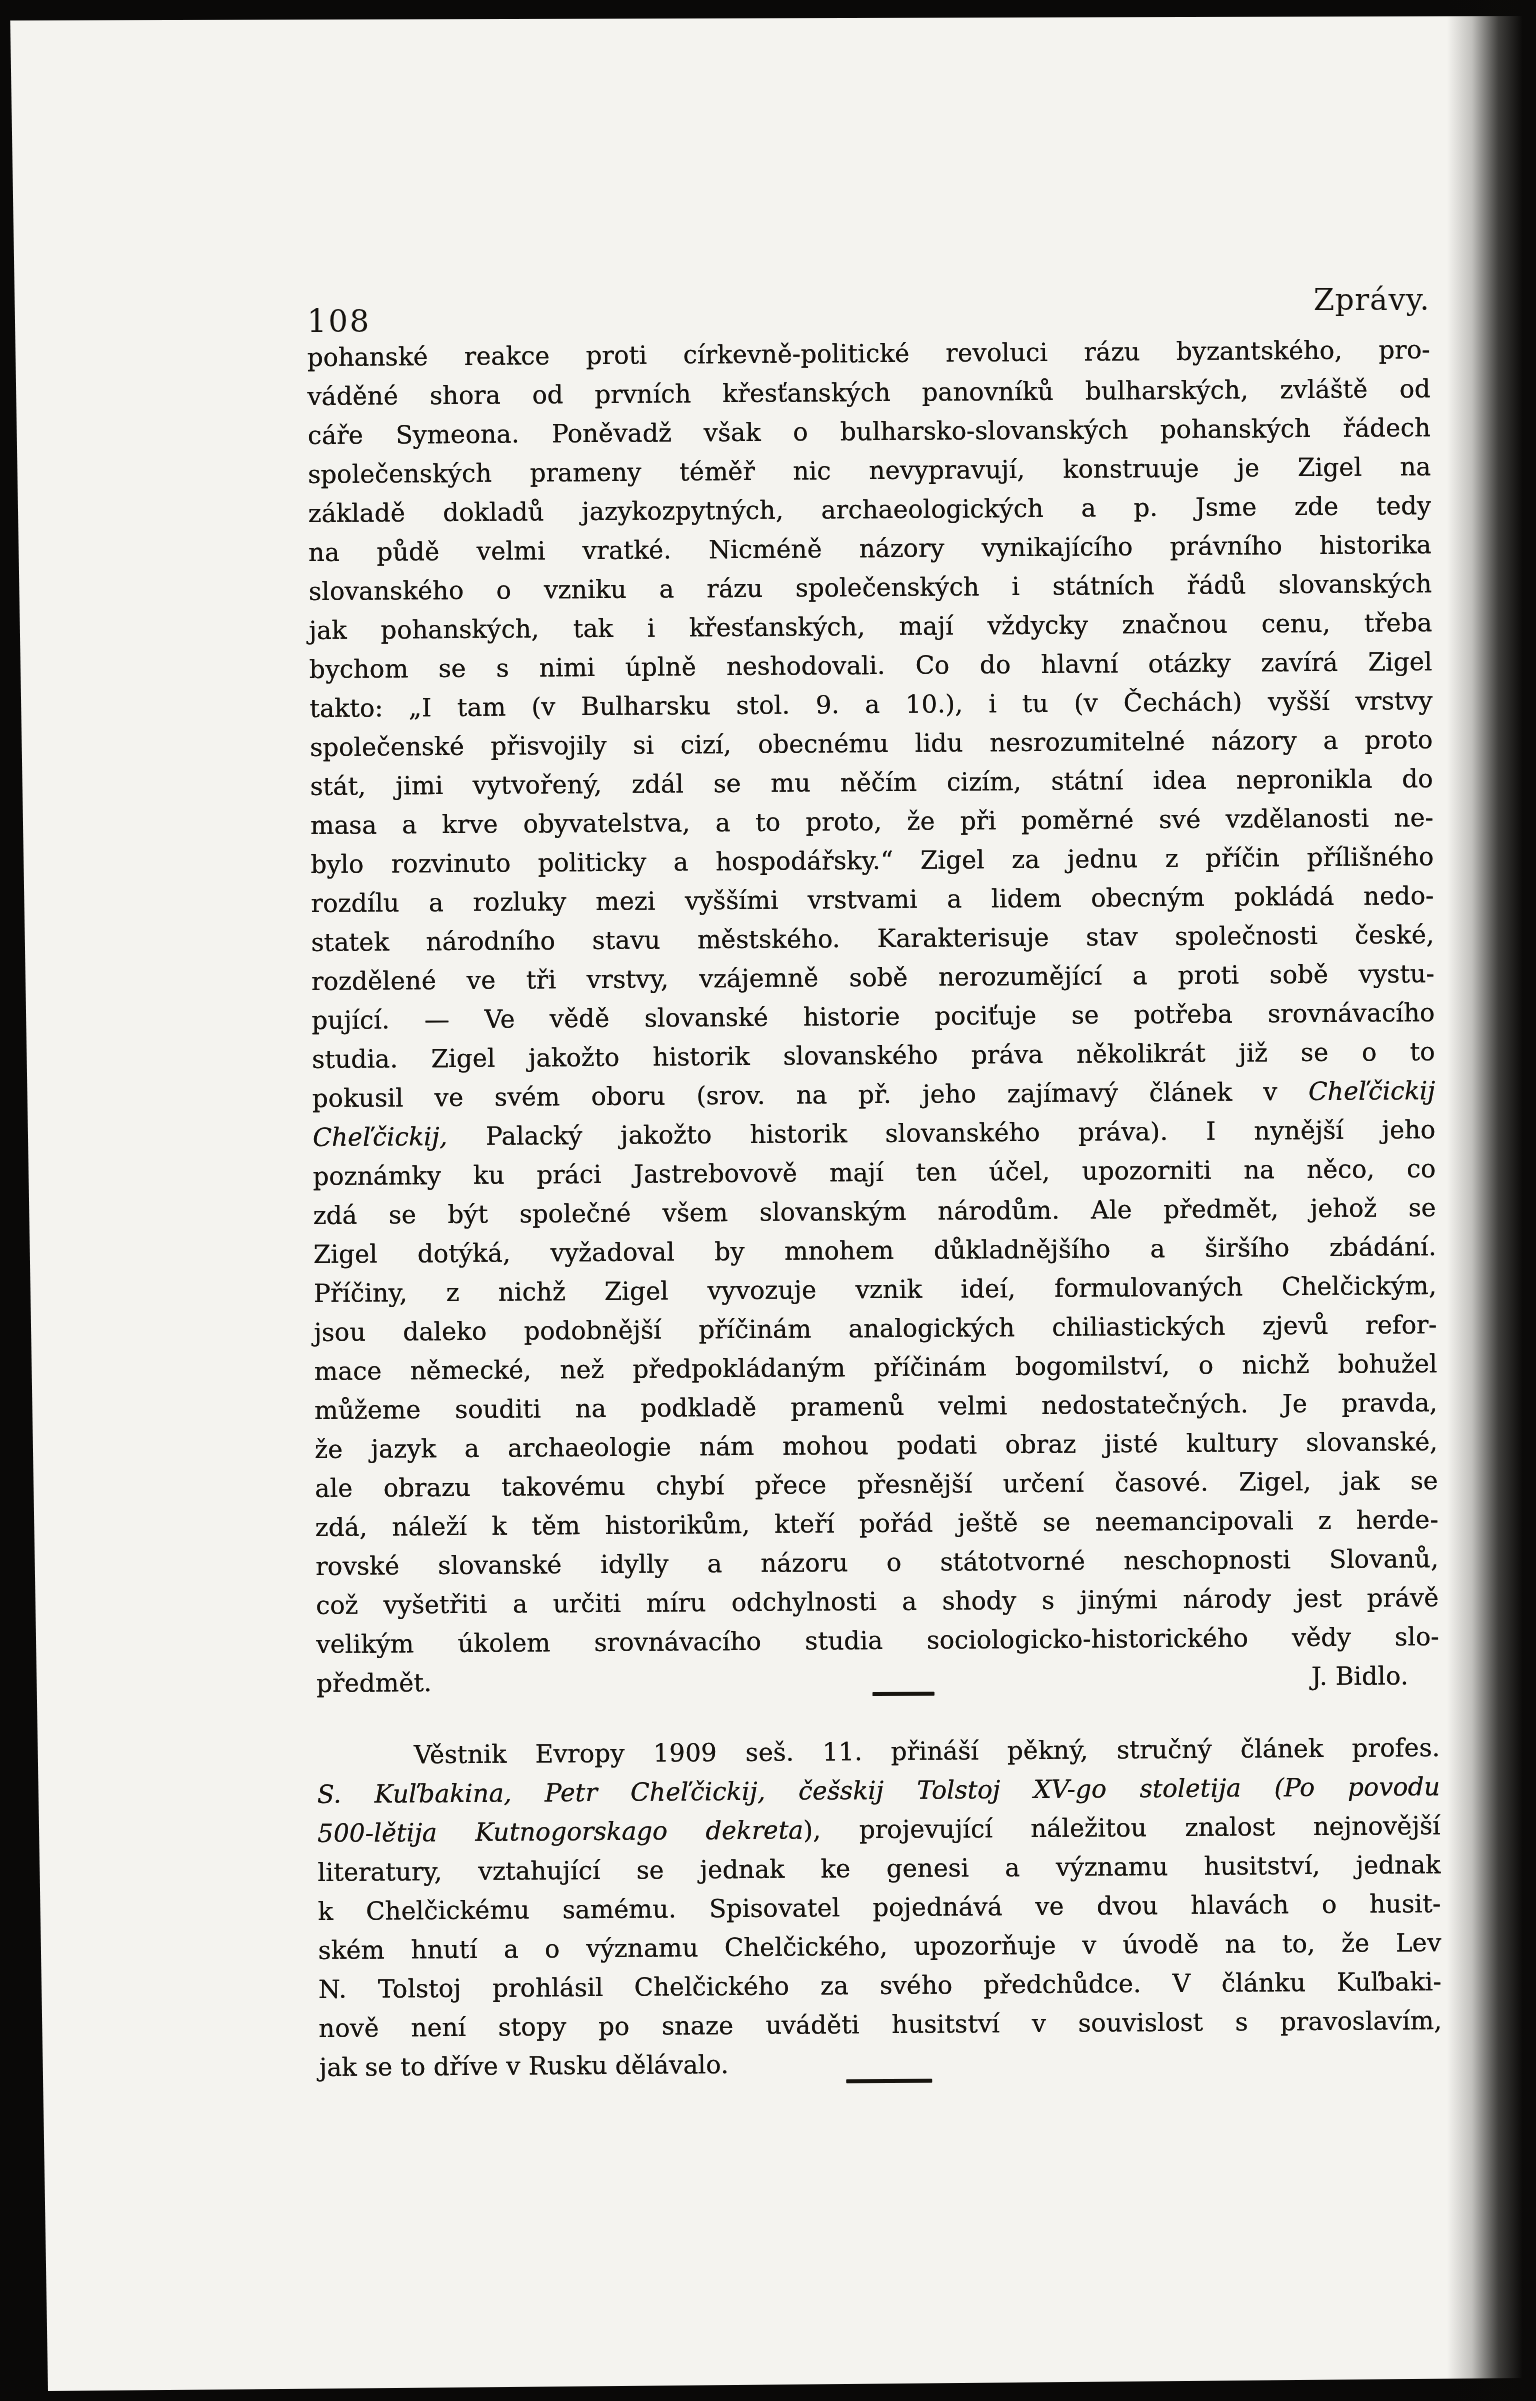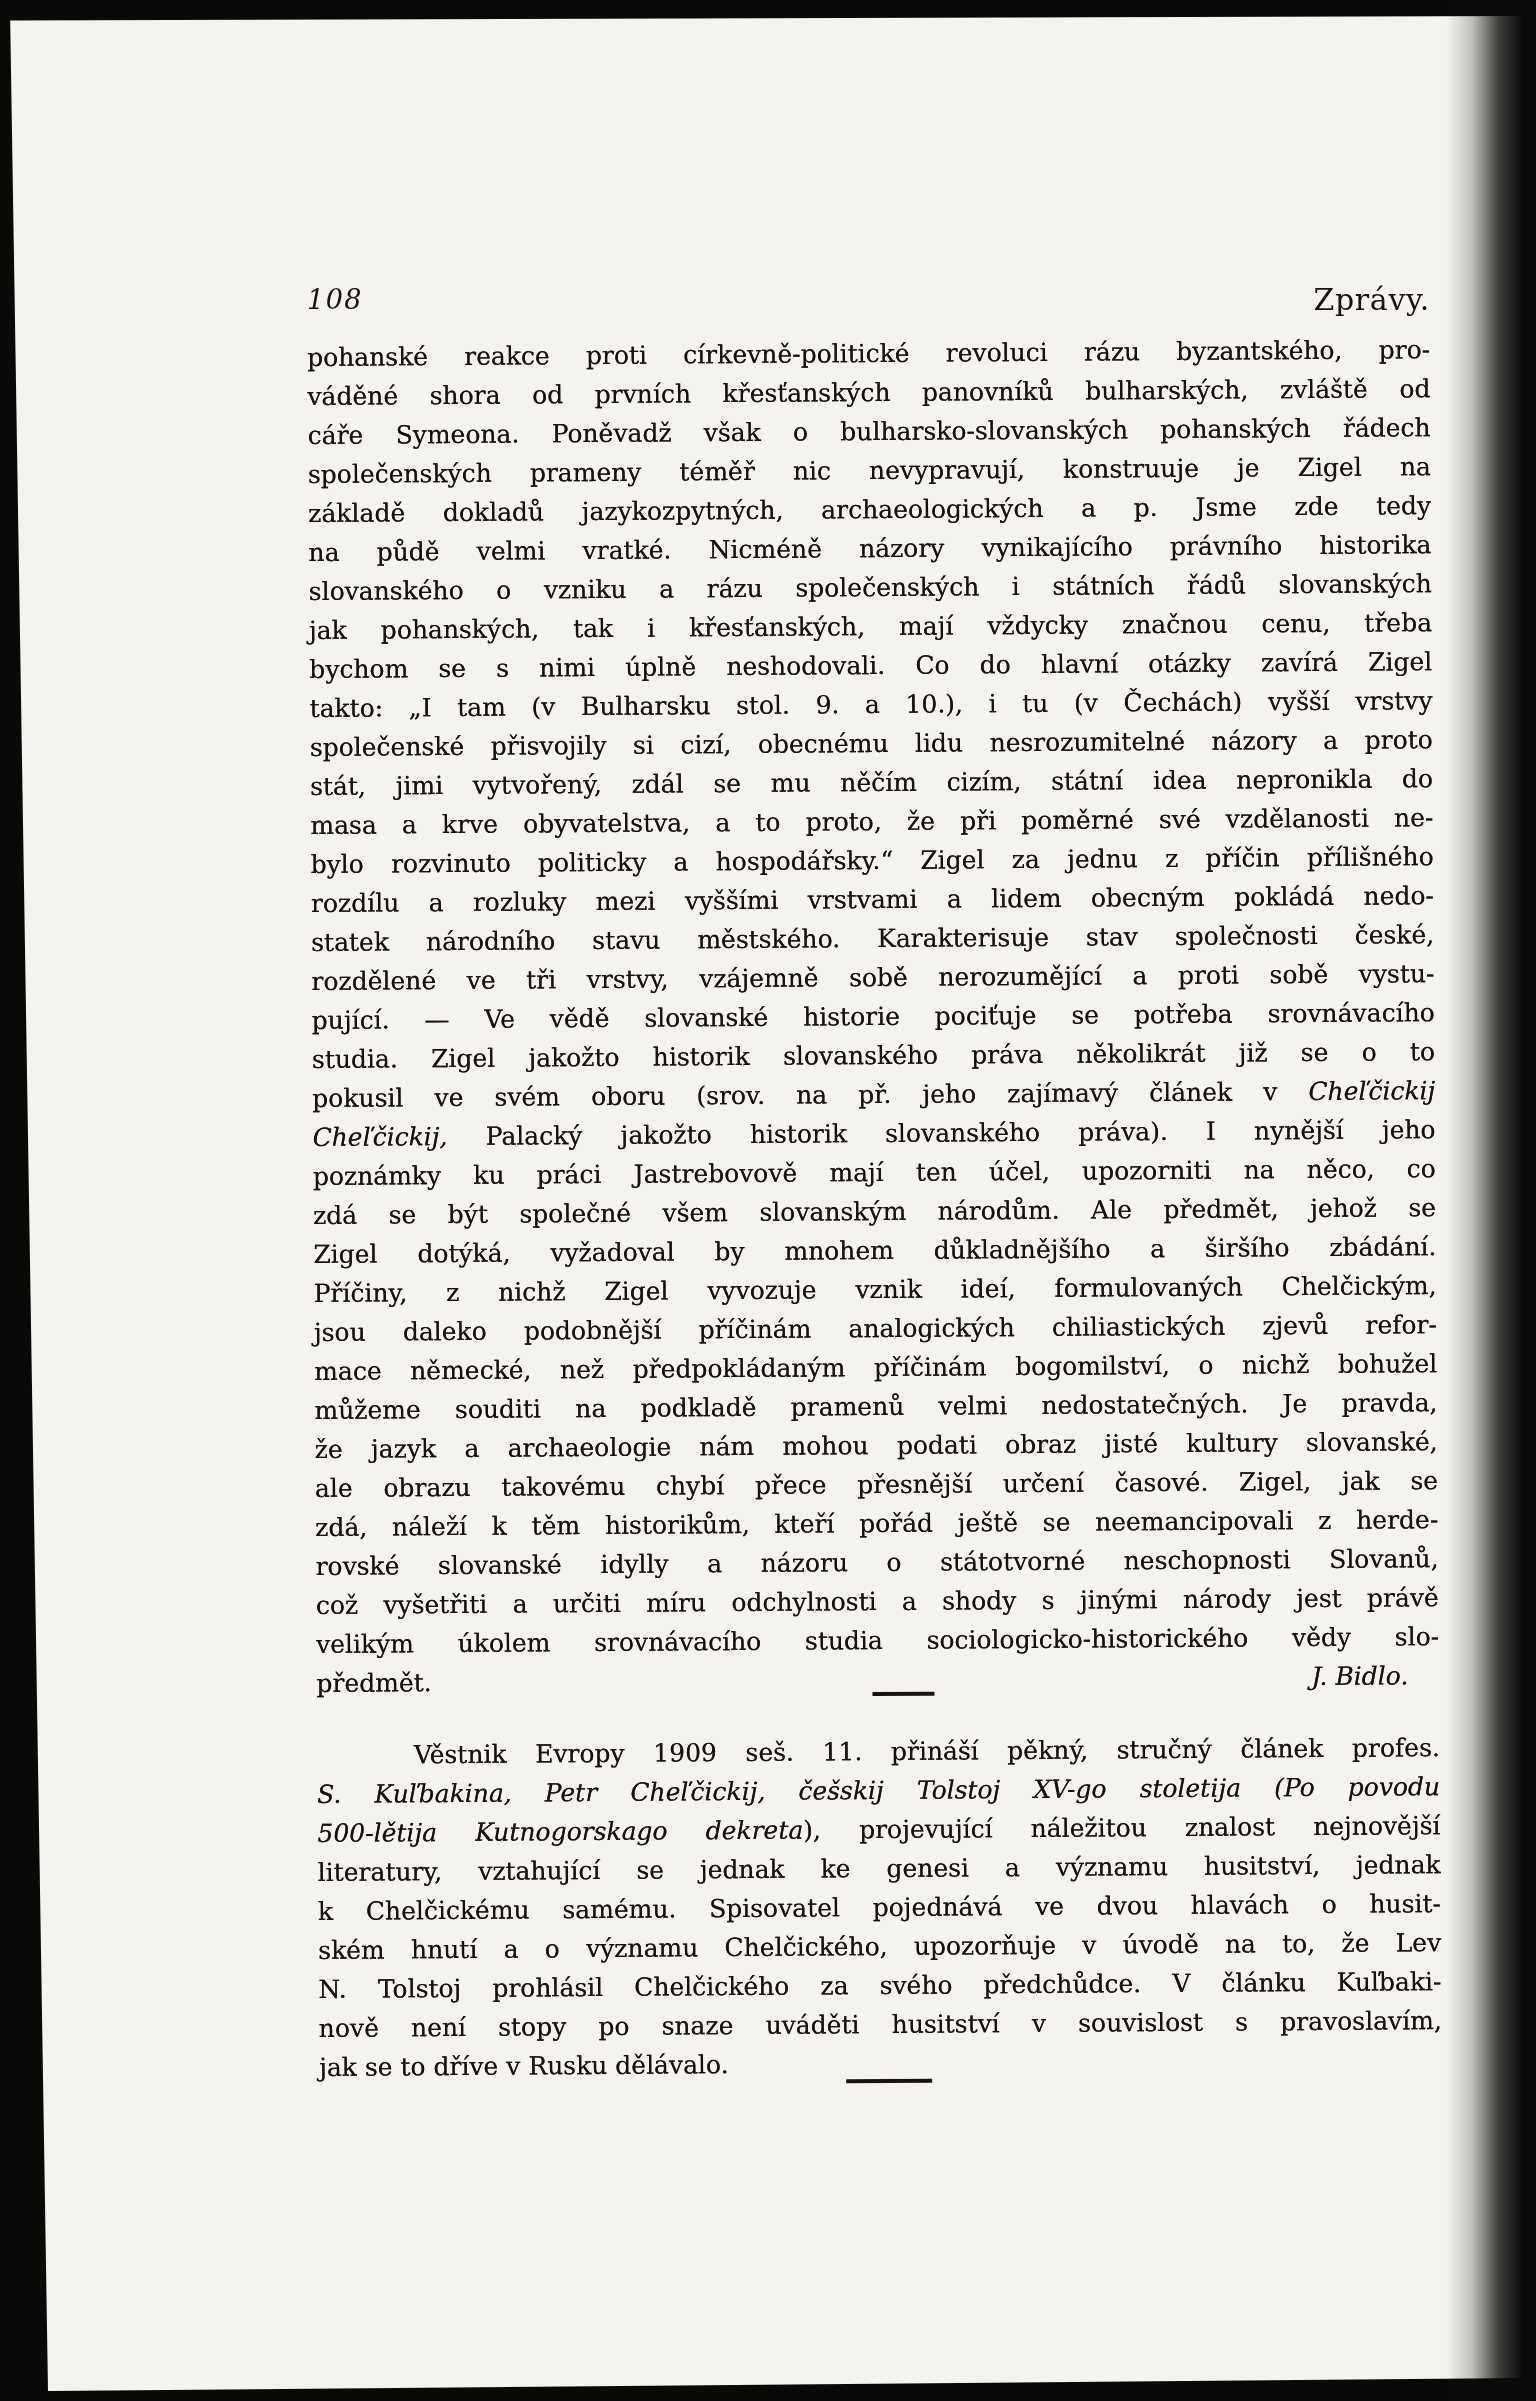--- a/index.html
+++ b/index.html
@@ -3,34 +3,34 @@
 <meta charset="utf-8">
 <style>
   html,body{margin:0;padding:0;background:#070707;}
   .frame{position:relative;width:1537px;height:2401px;background:#0a0908;overflow:hidden;
          font-family:"DejaVu Serif","Liberation Serif",serif;color:#16130f;}
   .sheet{position:absolute;left:0;top:0;width:1537px;height:2401px;background:#f4f3ef;
          clip-path:polygon(10.2px 20.5px,1537px 16px,1537px 2378px,48px 2391px);}
   .gutter-shade{position:absolute;left:1447px;top:0;width:89px;height:2401px;
          background:linear-gradient(to right,rgba(12,11,9,0) 0%,rgba(12,11,9,0.22) 28%,rgba(12,11,9,0.78) 58%,#0b0a09 85%);}
   .pagehead{position:absolute;left:307px;top:282px;width:1123px;height:41px;}
-  .pagenum{position:absolute;left:0;top:2px;font-size:27px;letter-spacing:1.5px;font-style:italic;}
+  .pagenum{position:absolute;left:0;top:21px;font-size:31px;letter-spacing:1.5px;}
   .ptitle{position:absolute;left:0;right:0;top:0;text-align:right;font-size:30px;letter-spacing:0.7px;}
   .bodyblock{position:absolute;left:307px;top:338px;width:1123px;height:1829px;
          transform:rotate(-0.4deg);transform-origin:0 0;}
   .para{position:absolute;left:0;width:1123px;}
   .para-1{top:0;}
   .para-2{top:1398px;}
   .tline{height:39px;line-height:39px;font-size:25px;text-align:justify;text-align-last:justify;
          white-space:nowrap;text-shadow:0 0 0.6px rgba(22,19,15,0.85);}
   .tline.lastline{text-align-last:left;}
   .tline.indent{padding-left:97px;}
   .tline.sigline{position:relative;}
   .it{font-style:italic;}
-  .sig{position:absolute;right:31px;top:0;font-style:italic;}
+  .sig{position:absolute;right:31px;top:0;}
   .rule{position:absolute;height:3.7px;background:#17140f;border-radius:0.7px;}
   .rule-1{left:556px;top:1358px;width:62px;}
   .rule-2{left:527px;top:1745px;width:86px;}
 </style>
 </head>
 <body>
 
 <div class="frame">
   <div class="sheet"></div>
 

